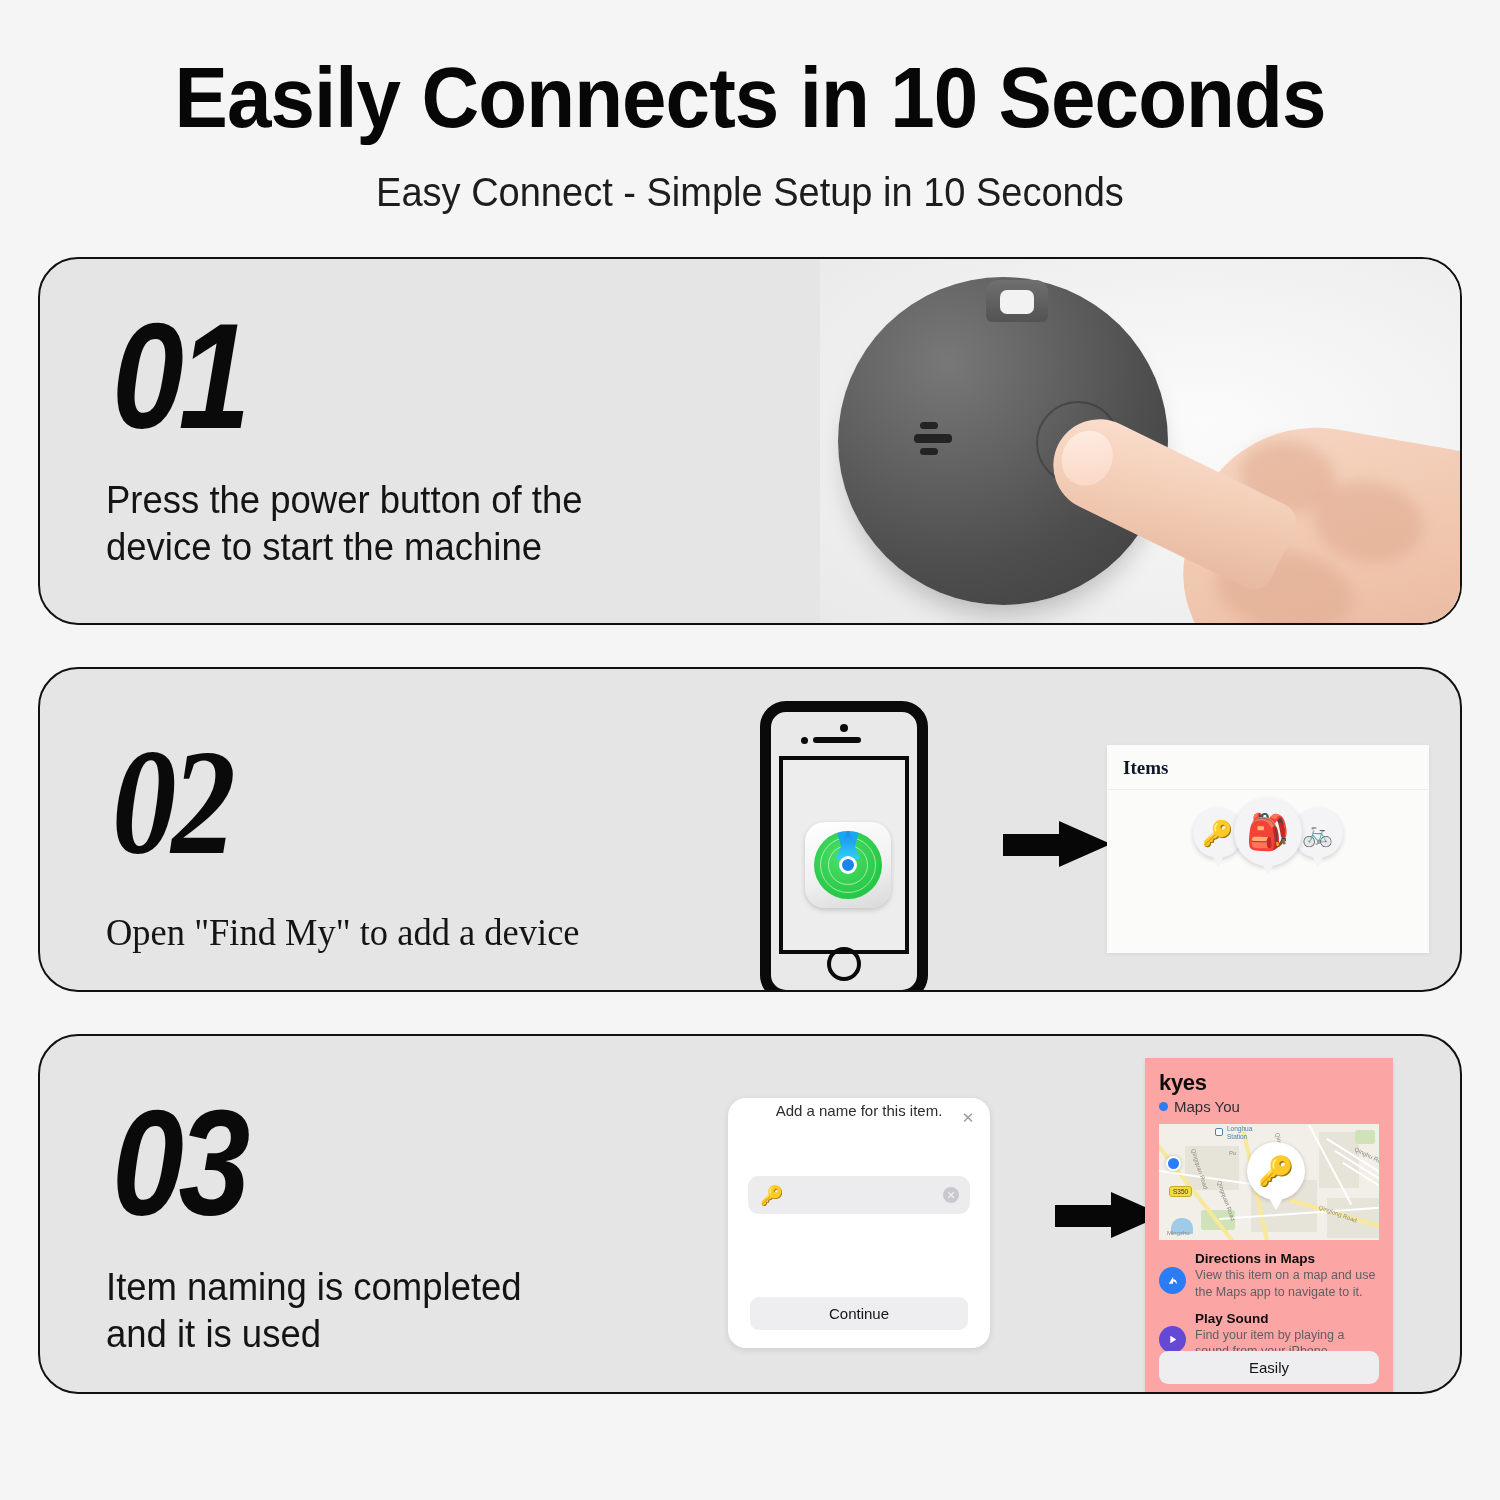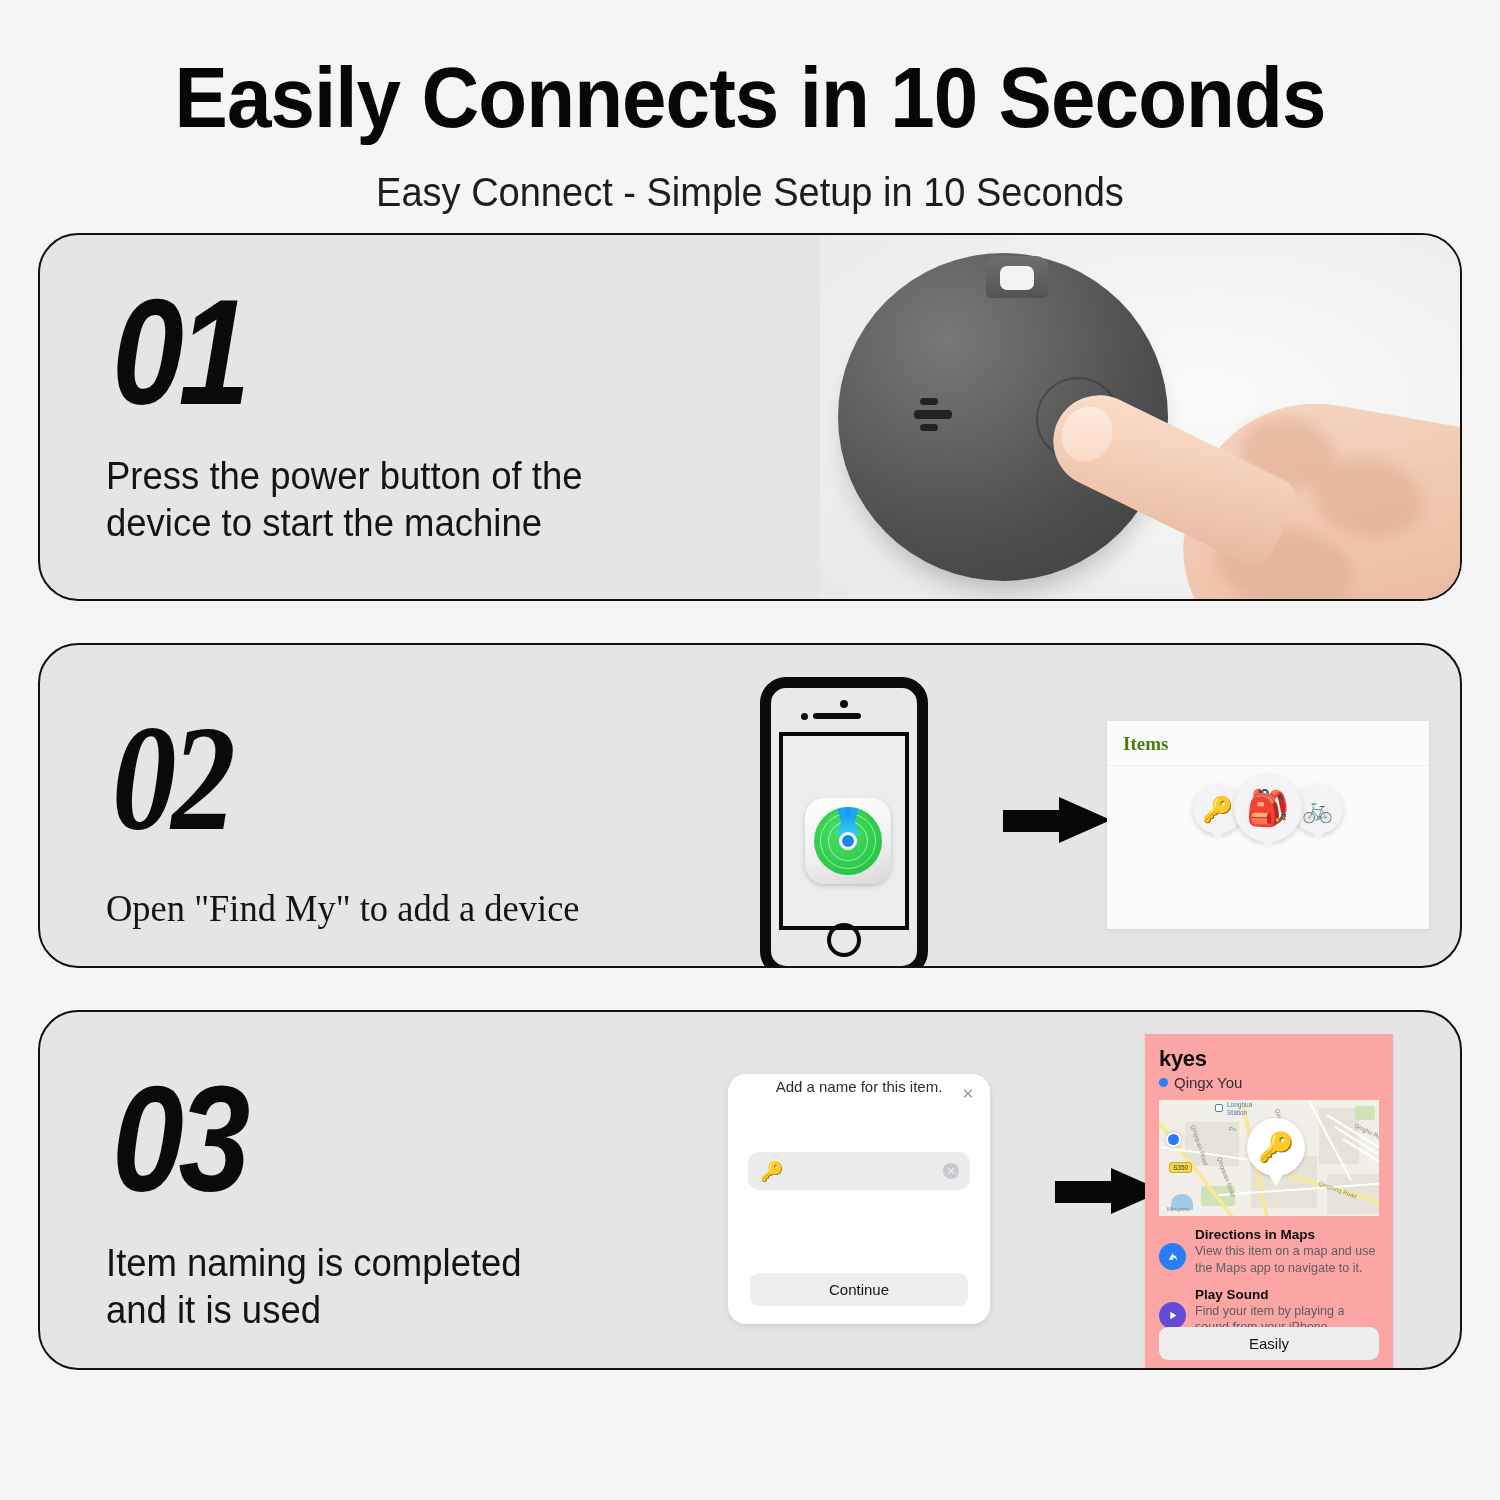--- a/index.html
+++ b/index.html
@@ -27,21 +27,21 @@
 
   .page-subtitle {
     margin-top: 28px;
     font-size: 40px;
     font-weight: 400;
     color: #1d1d1d;
     transform: scaleX(0.95);
   }
 
   
-  .cards { margin-top: 18px; padding: 0 38px; }
+  .cards { margin-top: 42px; padding: 0 38px; }
 
   .step-card {
     position: relative;
     background: #e5e5e5;
     border: 2.5px solid #111;
     border-radius: 40px;
     overflow: hidden;
   }
   .step-card.c1 { height: 368px; }
   .step-card.c2 { height: 325px; margin-top: 42px; font-family: Liberation Serif, serif; }
@@ -273,21 +273,21 @@
     left: 1067px; top: 76px;
     width: 322px; height: 208px;
     background: #fbfbfa;
     box-shadow: 0 1px 4px rgba(0,0,0,0.07);
   }
   .items-head {
     padding: 12px 16px 10px;
     border-bottom: 1px solid #eeeeec;
     font-size: 19px;
     font-weight: 700;
-    color: #4d7c0f;
+    color: #0f172a;
   }
   .pins {
     position: relative;
     height: 100px;
     display: flex;
     align-items: flex-start;
     justify-content: center;
     padding-top: 14px;
   }
   .pin {
@@ -607,21 +607,21 @@
 
     <div class="big-arrow arrow3">
       <div class="shaft"></div>
         <div class="head"></div>
     </div>
 
     <div class="kyes-panel">
       <div class="kyes-title">kyes</div>
       <div class="kyes-status">
         <span class="kyes-dot"></span>
-        <span>Qingx You</span>
+        <span>Maps You</span>
       </div>
 
       <div class="map">
         <div class="block" style="left:26px;top:22px;width:54px;height:44px;"></div>
         <div class="block" style="left:92px;top:56px;width:66px;height:52px;"></div>
         <div class="block" style="left:160px;top:8px;width:40px;height:56px;"></div>
         <div class="block" style="left:168px;top:74px;width:62px;height:40px;"></div>
         <div class="green" style="left:42px;top:86px;width:34px;height:20px;"></div>
         <div class="green" style="left:196px;top:6px;width:20px;height:14px;"></div>
 

